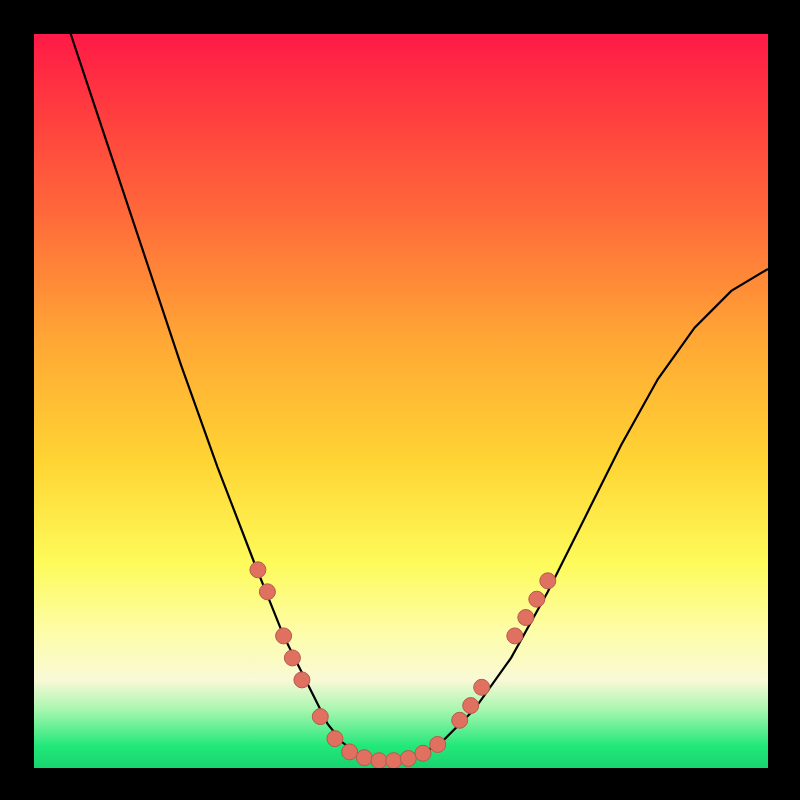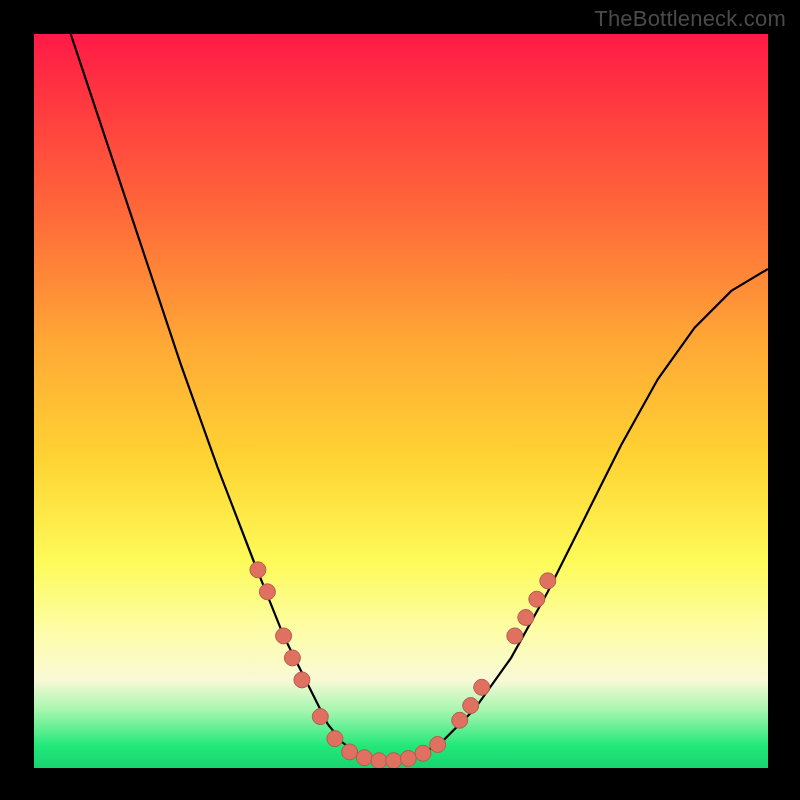--- a/index.html
+++ b/index.html
@@ -94,14 +94,13 @@
           <circle class="dot" cx="425.7" cy="686.3" r="8"></circle>
           <circle class="dot" cx="436.7" cy="671.6" r="8"></circle>
           <circle class="dot" cx="447.7" cy="653.3" r="8"></circle>
           <circle class="dot" cx="480.8" cy="601.9" r="8"></circle>
           <circle class="dot" cx="491.8" cy="583.5" r="8"></circle>
           <circle class="dot" cx="502.8" cy="565.2" r="8"></circle>
           <circle class="dot" cx="513.8" cy="546.8" r="8"></circle>
         </g>
     </svg>
   </div>
-  <div class="watermark">TheBottleneck.com</div>
 </div>
 
 </body></html>

